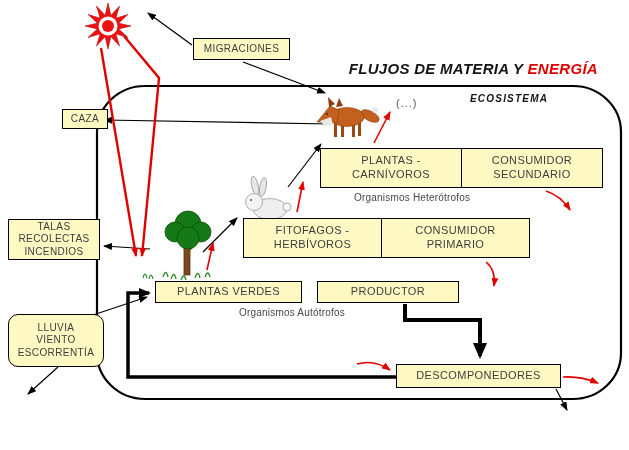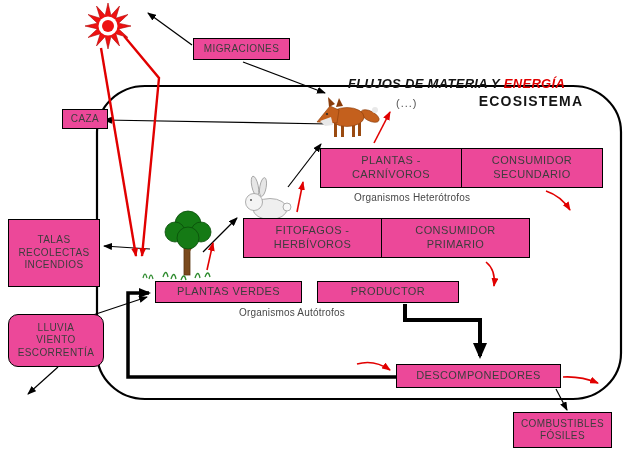--- a/index.html
+++ b/index.html
@@ -1,39 +1,39 @@
 <!DOCTYPE html>
 <html><head>
 <meta charset="utf-8">
 <style>
   html,body{margin:0;padding:0;background:#fff;}
   .stage{position:relative;width:629px;height:450px;background:#ffffff;overflow:hidden;
          font-family:"Liberation Sans",sans-serif;}
   svg.layer{position:absolute;left:0;top:0;z-index:1;}
-  .box{position:absolute;z-index:2;box-sizing:border-box;background:#ec4899;border:1px solid #000;
+  .box{position:absolute;z-index:2;box-sizing:border-box;background:#fef9c3;border:1px solid #000;
        display:flex;flex-direction:column;align-items:center;justify-content:center;
        text-align:center;color:#3d3d3d;font-size:11px;line-height:1.25;letter-spacing:.4px;}
   .box .ln{display:block;}
   .b-migraciones{left:193px;top:38px;width:97px;height:22px;font-size:10px;}
   .b-caza{left:62px;top:109px;width:46px;height:20px;font-size:10px;}
-  .b-talas{left:8px;top:219px;width:92px;height:68px;font-size:10px;}
+  .b-talas{left:8px;top:219px;width:92px;height:41px;font-size:10px;}
   .b-lluvia{left:8px;top:314px;width:96px;height:53px;font-size:10px;border-radius:10px;}
   .b-zoofagos{left:320px;top:148px;width:142px;height:40px;}
   .b-conssec{left:461px;top:148px;width:142px;height:40px;}
   .b-fitofagos{left:243px;top:218px;width:139px;height:40px;}
   .b-conspri{left:381px;top:218px;width:149px;height:40px;}
   .b-plantas{left:155px;top:281px;width:147px;height:22px;}
   .b-productor{left:301px;top:281px;width:142px;height:22px;margin-left:16px;}
   .b-descomp{left:396px;top:364px;width:165px;height:24px;}
   .b-combustibles{left:513px;top:412px;width:99px;height:36px;font-size:10px;}
-  .diagram-title{position:absolute;left:348px;top:76px;width:250px;z-index:2;
-       font-size:13px;font-style:italic;font-weight:bold;letter-spacing:.3px;color:#141414;}
+  .diagram-title{position:absolute;left:348px;top:60px;width:250px;z-index:2;text-align:right;
+       font-size:15px;font-style:italic;font-weight:bold;letter-spacing:.3px;color:#141414;}
   .title-red{color:#e10000;}
-  .eco-label{position:absolute;left:470px;top:93px;width:122px;z-index:2;text-align:center;
-       font-size:14px;font-weight:bold;letter-spacing:1.2px;color:#141414;}
+  .eco-label{position:absolute;left:470px;top:93px;width:122px;z-index:2;text-align:left;
+       font-size:10px;font-weight:bold;letter-spacing:1.2px;color:#141414;font-style:italic;}
   .small-label{position:absolute;z-index:2;font-size:10px;color:#474747;letter-spacing:.2px;}
   .lab-hetero{left:354px;top:192px;text-align:center;}
   .lab-auto{left:239px;top:307px;}
   .lab-ellipsis{left:396px;top:97px;font-size:11px;color:#555;letter-spacing:1px;}
 </style>
 </head>
 <body>
 
 <div class="stage">
 
@@ -177,18 +177,14 @@
   </div>
 
   <div class="box b-productor">
     <span>PRODUCTOR</span>
   </div>
 
   <div class="box b-descomp">
     <span>DESCOMPONEDORES</span>
   </div>
 
-  <div class="box b-combustibles">
-    <span class="ln">COMBUSTIBLES</span>
-    <span class="ln">FÓSILES</span>
-  </div>
 
 </div>
 
 </body></html>

